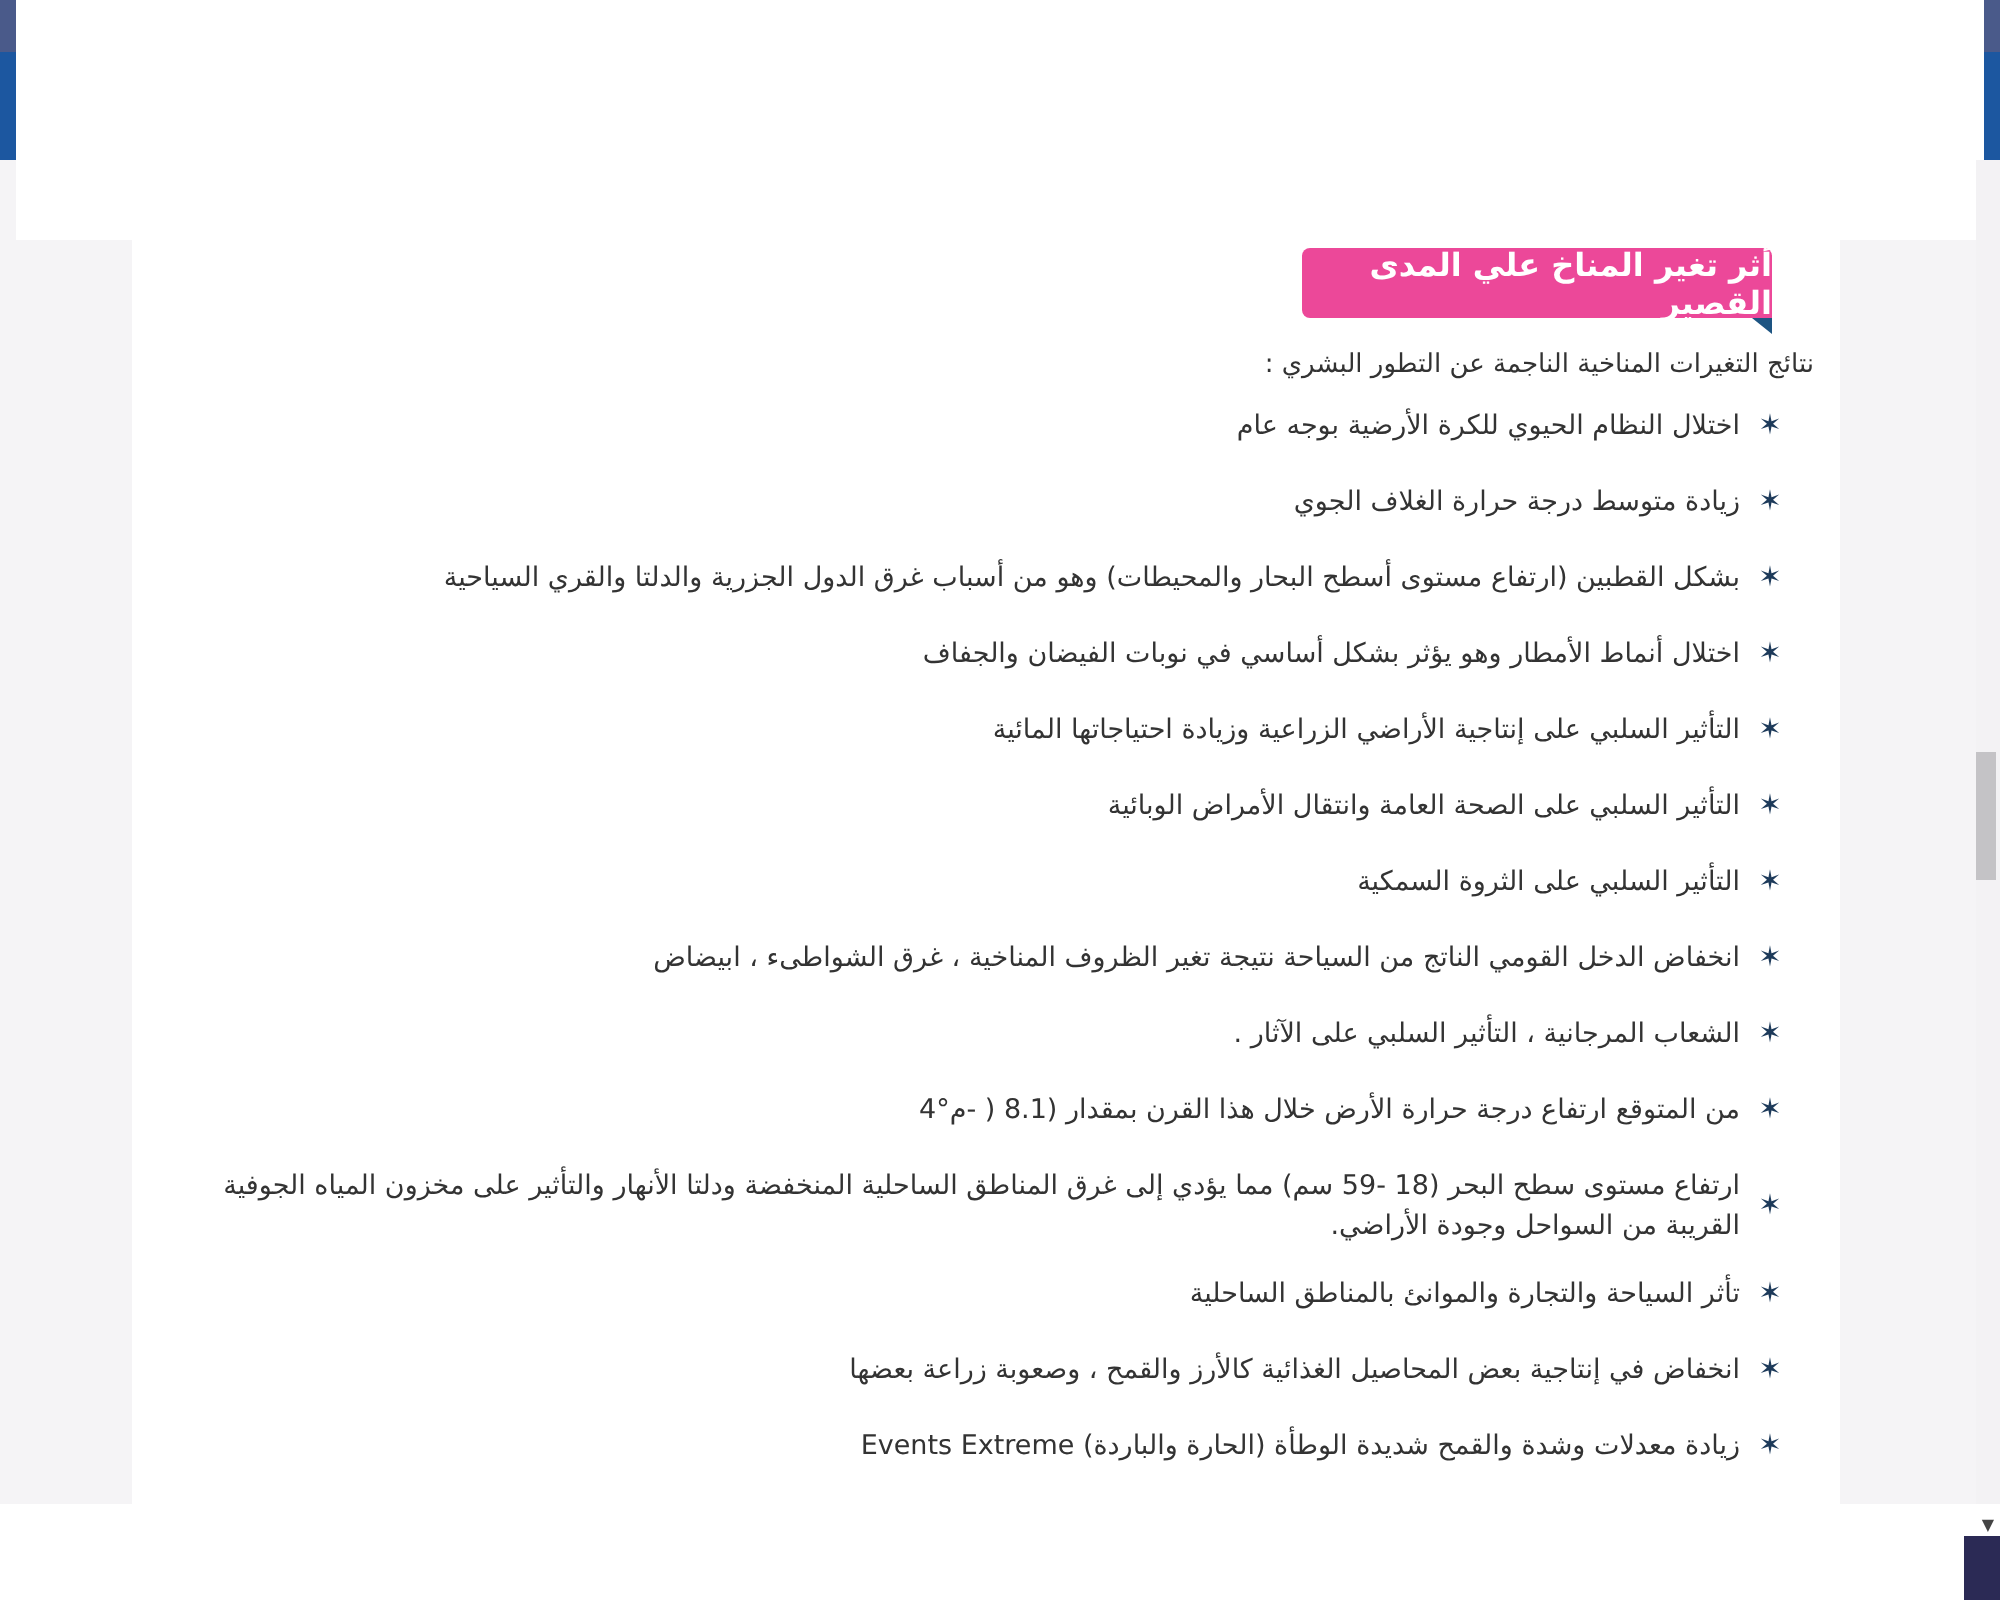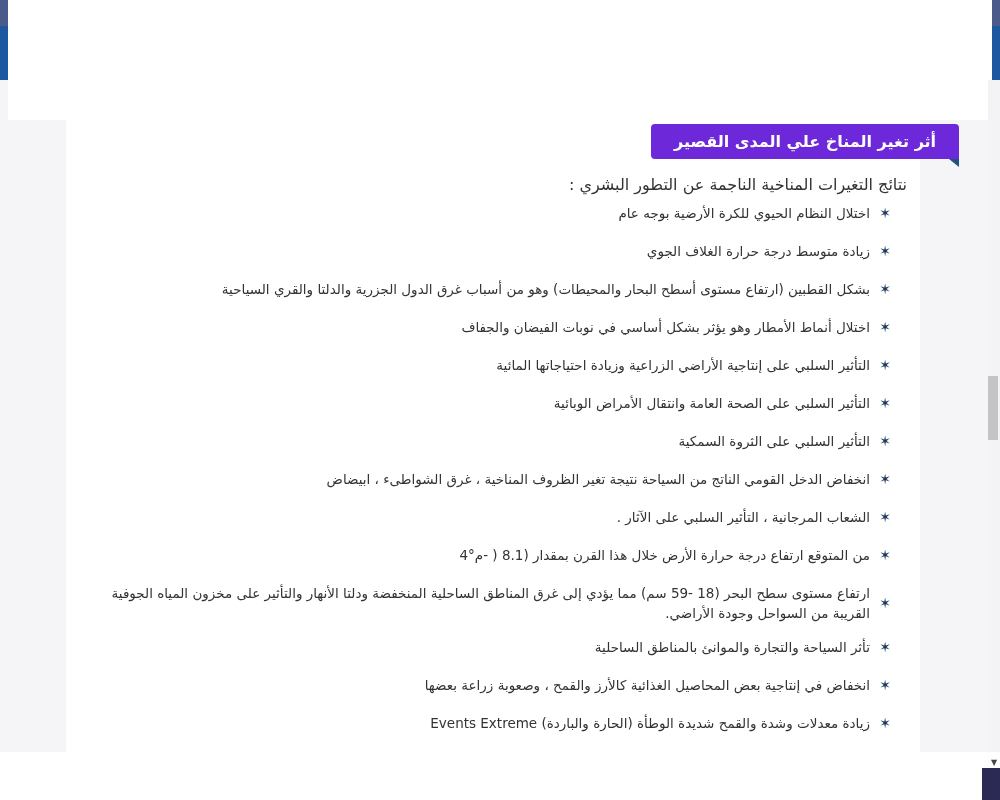--- a/index.html
+++ b/index.html
@@ -44,34 +44,34 @@
   }
   .scroll-arrow-down {
     position:absolute; left:988px; top:758px; width:12px; height:10px;
     color:#444; font-size:8px; text-align:center; line-height:10px;
   }
   .corner-widget {
     position:absolute; left:982px; top:768px; width:18px; height:32px;
     background:#2b2a55;
   }
   .title-banner {
-    position:absolute; left:651px; top:124px; width:308px; height:35px;
-    background:#6d28d9; border-radius:4px 4px 0 4px;
+    position:absolute; left:651px; top:124px; width:235px; height:35px;
+    background:#ec4899; border-radius:4px 4px 0 4px;
     color:#ffffff; font-size:16px; font-weight:bold;
-    display:flex; align-items:center; justify-content:center;
+    display:flex; align-items:center; justify-content:flex-end;
     direction:rtl;
   }
   .title-banner .tail {
     position:absolute; right:0; bottom:-8px; width:0; height:0;
     border-left:10px solid transparent;
     border-top:8px solid #1d5482;
   }
   .intro {
     position:absolute; right:93px; top:175px; direction:rtl;
-    font-size:16px; color:#333;
+    font-size:13px; color:#333;
   }
   .items {
     position:absolute; right:108px; top:203px; width:810px;
     list-style:none; margin:0; padding:0; direction:rtl;
   }
   .item {
     display:flex; align-items:center; direction:rtl;
     font-size:13.5px; color:#333; line-height:20px;
     margin-bottom:18px;
   }

